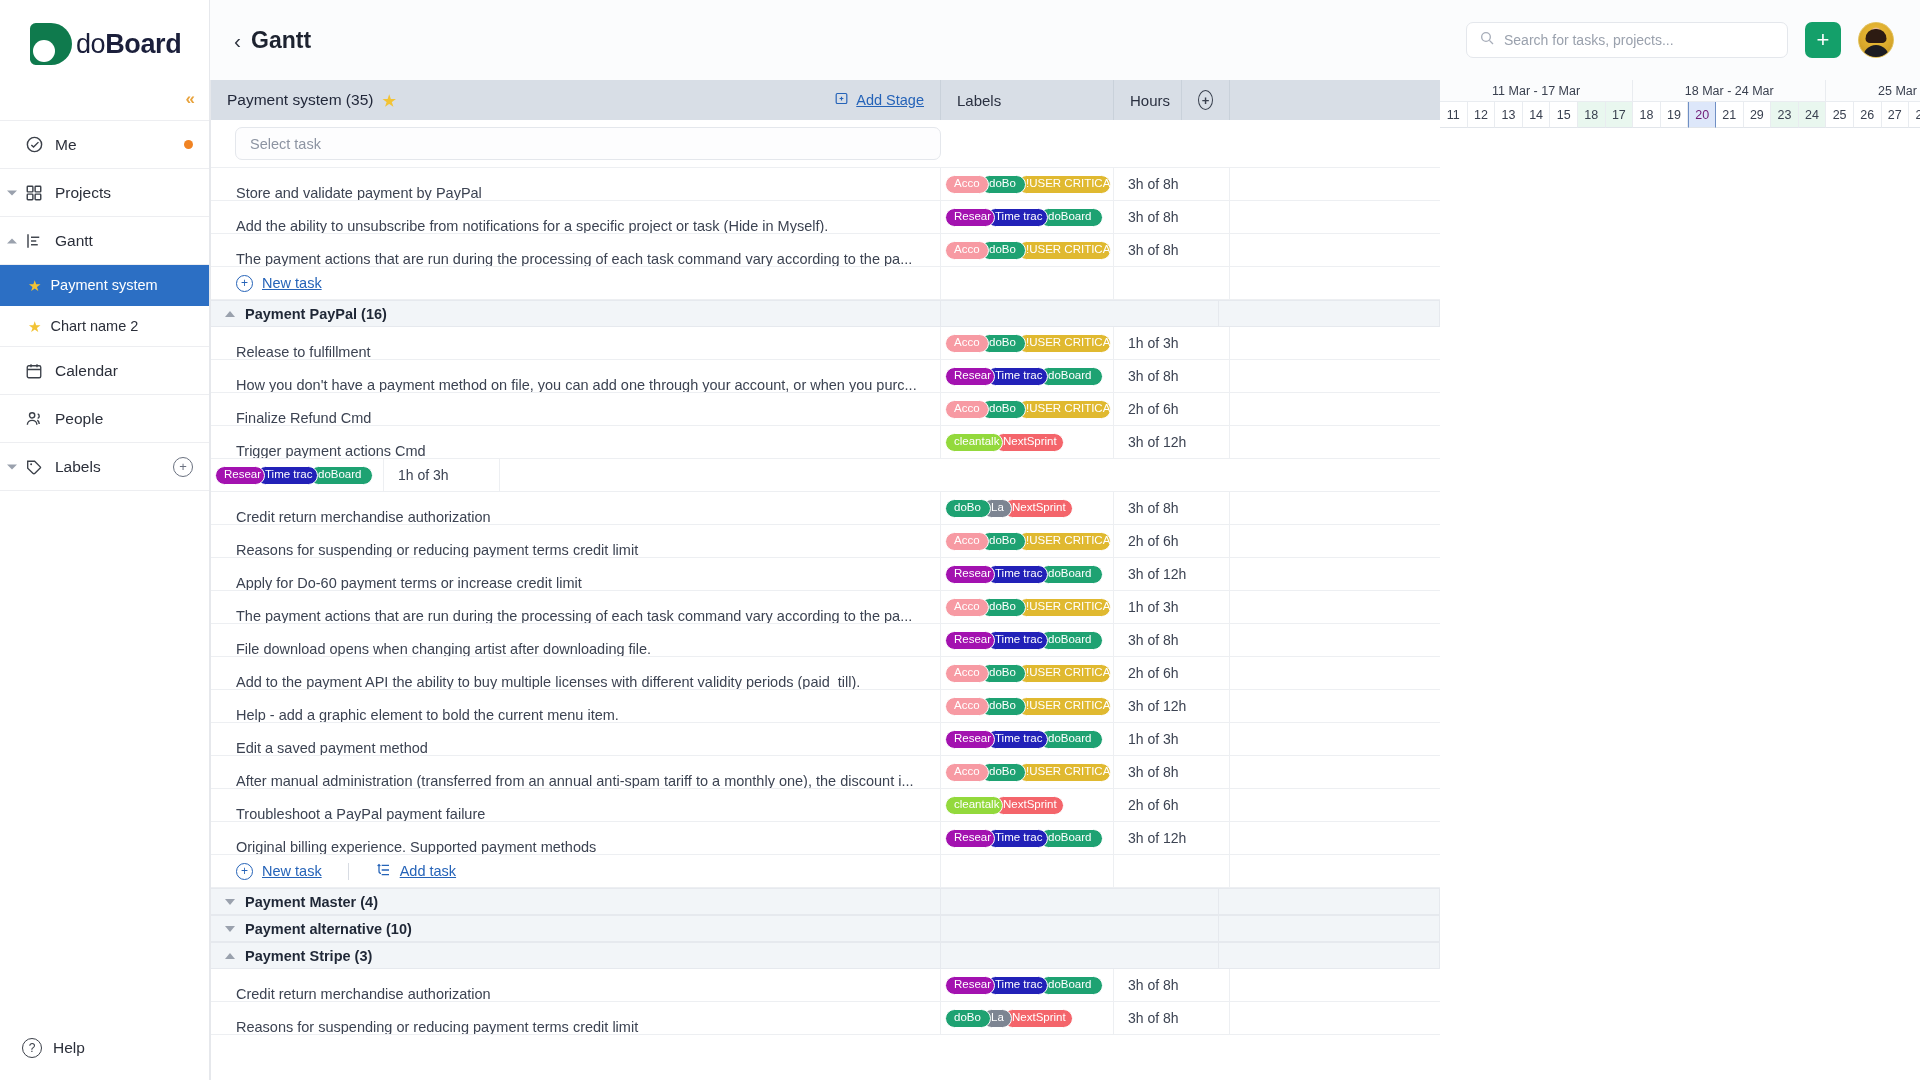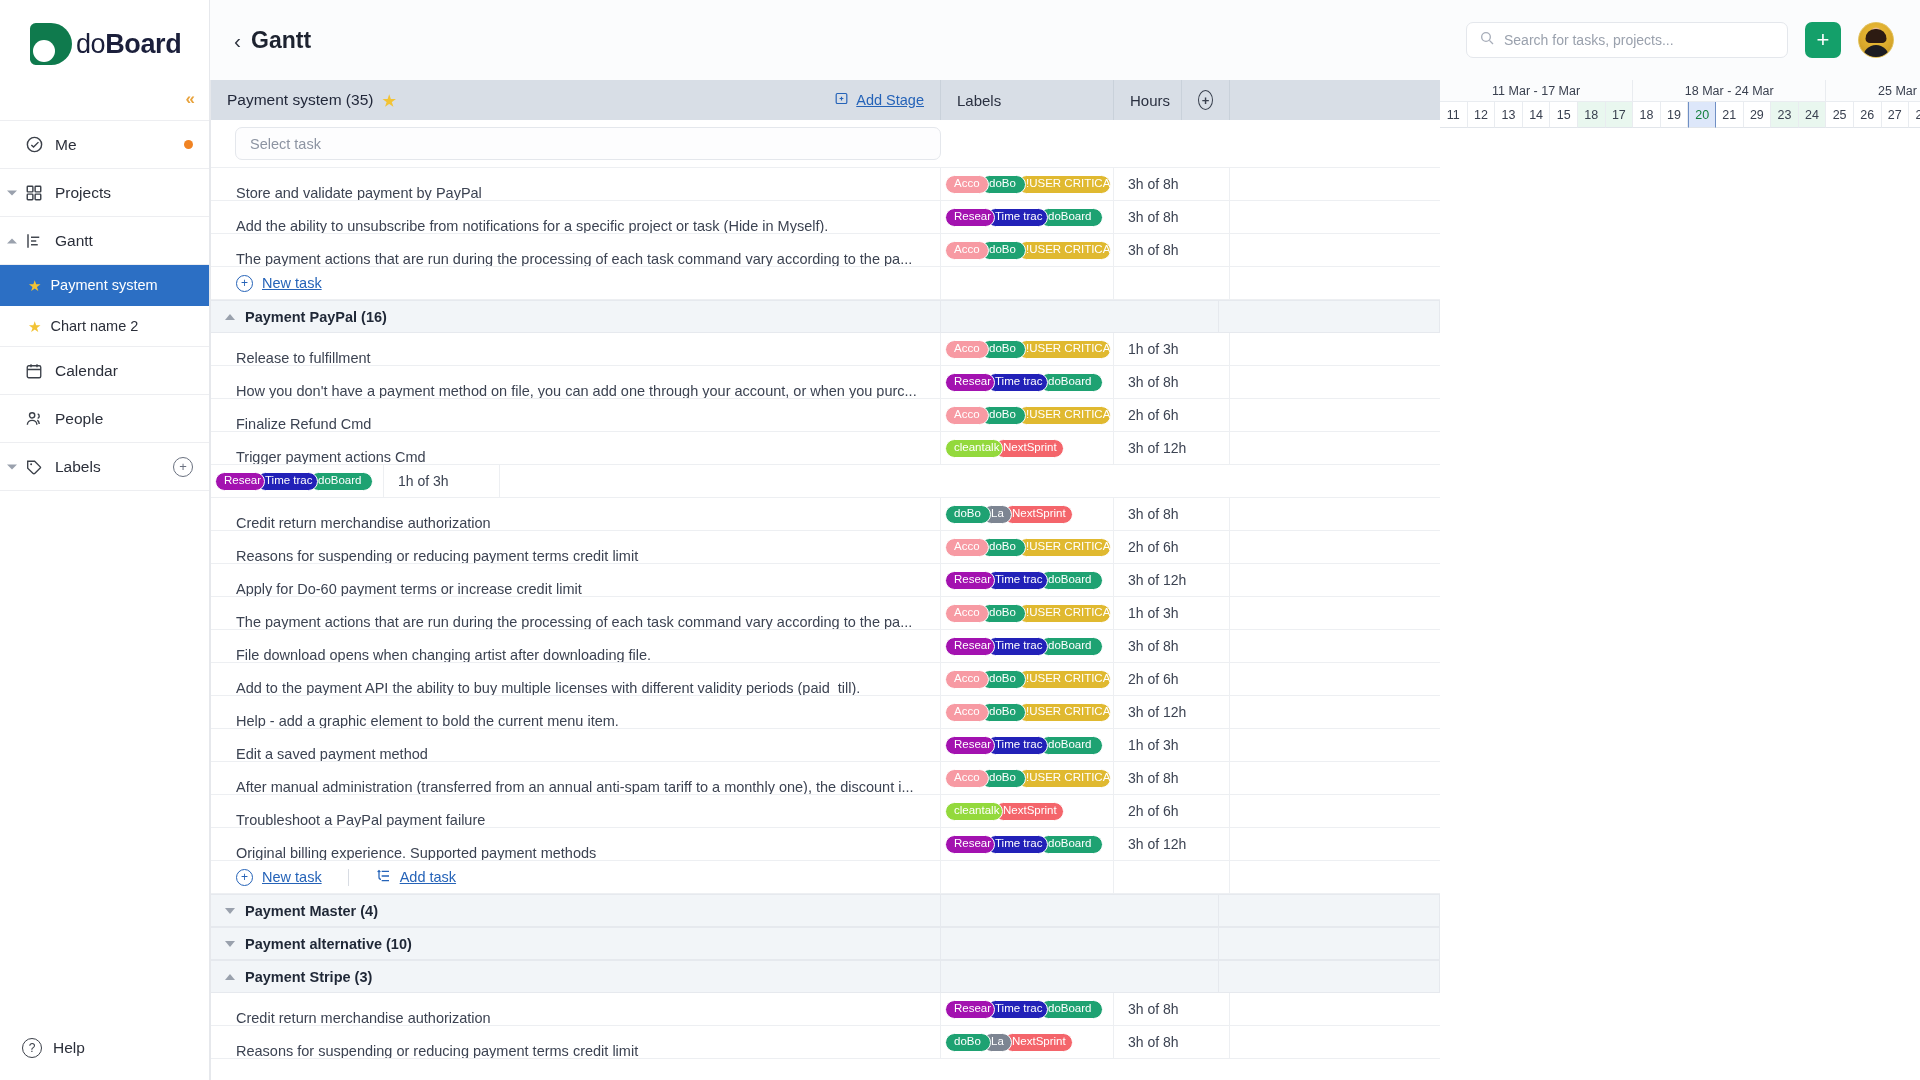--- a/index.html
+++ b/index.html
@@ -151,21 +151,21 @@
 
   .chips { display:flex; align-items:center; }
   .chip {
     height:19px; border-radius:10px; color:#fff; font-size:11.5px;
     display:flex; align-items:center; padding:0 8px; white-space:nowrap;
     border:1.5px solid #fff; margin-left:-9px; line-height:1;
   }
   .chip:first-child { margin-left:0; }
 
   .grp-row {
-    display:flex; height:33px; background:#f2f5f8; border-bottom:1px solid #e6e9ee;
+    display:flex; height:27px; background:#f2f5f8; border-bottom:1px solid #e6e9ee;
     border-top:1px solid #e6e9ee;
     justify-content:space-between;
   }
   .grp-name { width:730px; flex:0 0 730px; display:flex; align-items:center; gap:10px;
      padding-left:14px; font-size:14.5px; font-weight:700; color:#1f2736; border-right:1px solid #e6e9ee;}
   .grp-name .tri { width:0;height:0;border-left:5px solid transparent;border-right:5px solid transparent;}
   .tri.up { border-bottom:6px solid #9aa1ad; }
   .tri.down { border-top:6px solid #9aa1ad; }
   .grp-labels { width:173px;flex:0 0 173px;border-right:1px solid #e6e9ee;}
   .grp-hours { width:116px;flex:0 0 116px;border-right:1px solid #e6e9ee;}
@@ -188,21 +188,21 @@
   .tl-weeks { display:flex; height:22px; background:#fbfcfd; }
   .tl-week { border-right:1px solid #e9ecf0; border-bottom:1px solid #e9ecf0;
      font-size:12.5px; color:#3a4150; display:flex;align-items:center;justify-content:center;
      white-space:nowrap; overflow:hidden;}
   .tl-days { display:flex; height:26px; }
   .tl-day { border-right:1px solid #e9ecf0; border-bottom:1px solid #e1e5ea;
      font-size:12.5px; color:#3a4150; display:flex;align-items:center;justify-content:center;
      position:relative; }
   .tl-day.weekend { background:#e9f7ef; }
   .tl-day.today { background:#dde7fa; border-left:1px solid #6f8fc4; border-right:1px solid #6f8fc4;
-     color:#15803d; }
+     color:#701a75; }
   .tl-body { flex:1; position:relative; overflow:hidden; }
   .tl-cols { position:absolute; inset:0; display:flex; }
   .tl-col { border-right:1px solid #eef1f4; height:100%; }
   .tl-col.weekend { background:#e9f7ef; }
   .tl-col.today { background:#dde7fa; border-left:1px solid #4a6fa8; border-right:1px solid #4a6fa8; }
   .tl-rows { position:absolute; inset:0; }
   .tl-rowline { border-bottom:1px solid #eef1f4; height:33px; }
   .tl-rowline.grp { background:rgba(242,245,248,.62); }
   .bars { position:absolute; inset:0; }
   .bar {

